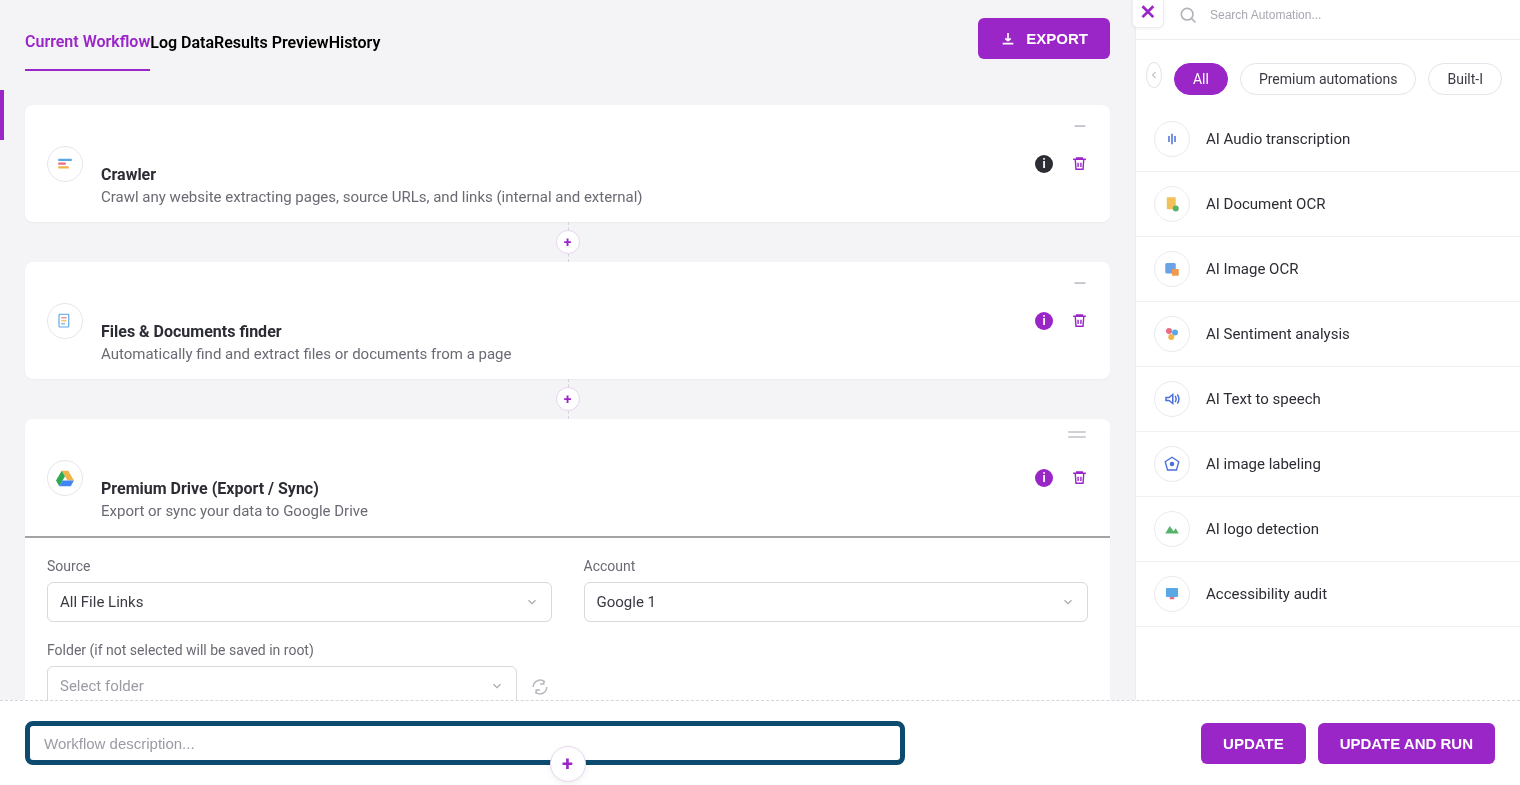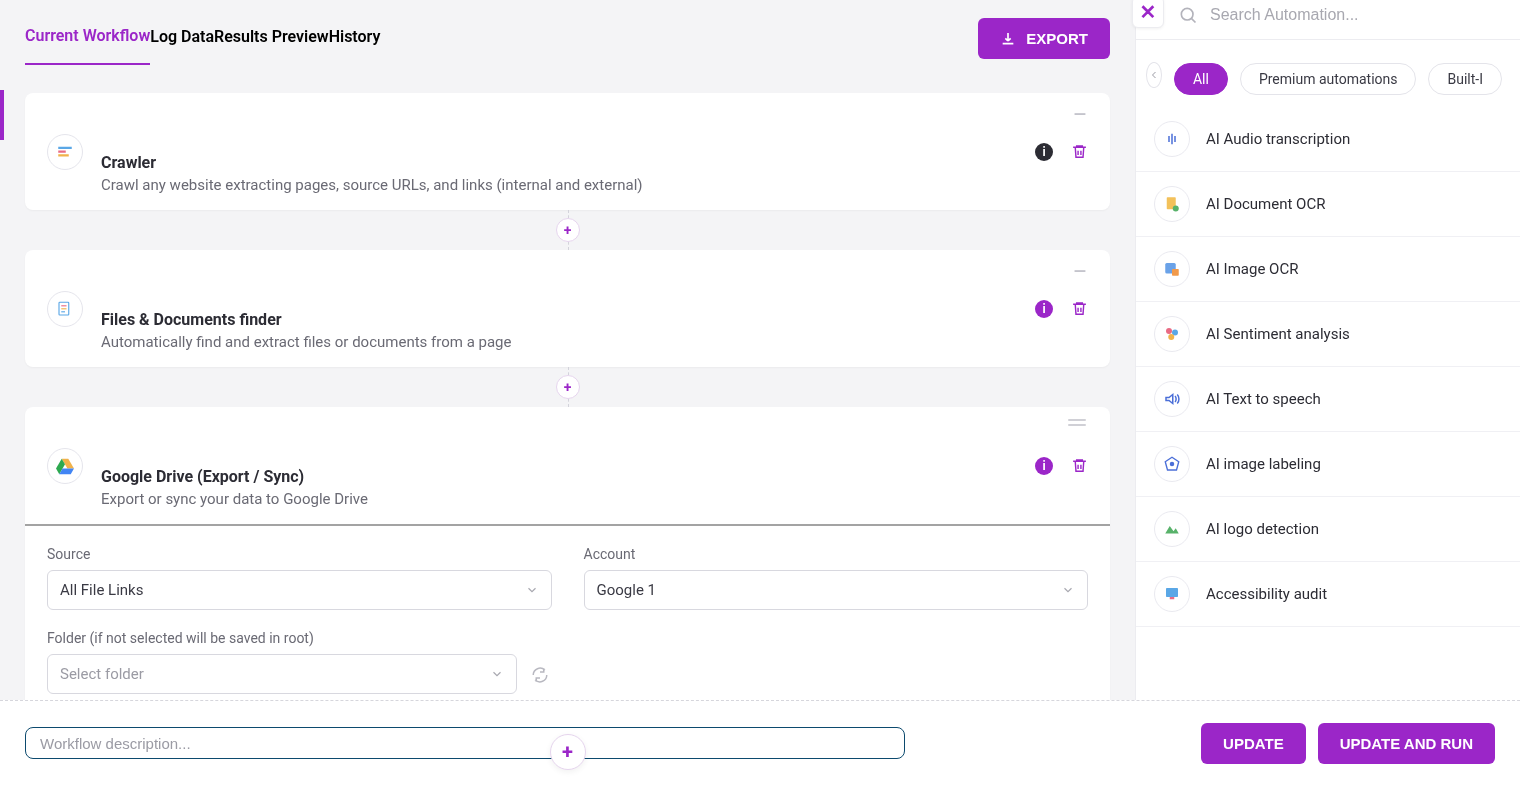--- a/index.html
+++ b/index.html
@@ -50,21 +50,21 @@
   color: #fff;
   border: none;
   border-radius: 6px;
   padding: 12px 22px;
   font-size: 15px;
   font-weight: 700;
   cursor: pointer;
   display: inline-flex;
   align-items: center;
   gap: 10px;
-  margin-bottom: 14px;
+  margin-bottom: 26px;
 }
 .workflow-body {
   padding: 20px 25px 10px 25px;
 }
 .card {
   background: #fff;
   border-radius: 8px;
   box-shadow: 0 1px 2px rgba(0,0,0,0.04);
   margin-bottom: 0;
   position: relative;
@@ -131,21 +131,21 @@
 .folder-row { display: flex; align-items: flex-end; gap: 14px; margin-top: 20px; }
 .folder-row .field { flex: 0 0 470px; }
 .spinner-icon { color: #b8b8c0; margin-bottom: 10px; }
 .bottom-bar {
   position: absolute; left: 0; bottom: 0; width: 1520px; height: 85px;
   background: #fff; border-top: 1px dashed #d6d6dc;
   display: flex; align-items: center; padding: 0 25px;
   gap: 12px;
 }
 .desc-input {
-  flex: 0 0 880px; height: 32px; border: 1px solid #0c4a6e; border-radius: 8px;
+  flex: 0 0 880px; height: 44px; border: 5px solid #0c4a6e; border-radius: 8px;
   padding: 0 14px; font-size: 15px; color: #3a3a44; background: #fff;
 }
 .desc-input::placeholder { color: #9b9ba4; }
 .spacer-grow { flex: 1; }
 .update-btn, .updaterun-btn {
   background: #9b26c8; color: #fff; border: none; border-radius: 6px;
   padding: 12px 22px; font-size: 15px; font-weight: 700; cursor: pointer;
 }
 
 .side-panel {
@@ -158,21 +158,21 @@
   border-radius: 6px; display: flex; align-items: center; justify-content: center;
   color: #9b26c8; font-size: 20px; font-weight: 700; cursor: pointer;
   box-shadow: 0 1px 3px rgba(0,0,0,0.06);
 }
 .search-row {
   padding: 0 0 10px 42px; display: flex; align-items: center; gap: 12px; height: 40px;
   border-bottom: 1px solid #ececf0;
 }
 .search-icon { color: #b3b3bb; }
 .search-input {
-  border: none; outline: none; font-size: 16px; color: #0f766e; width: 100%;
+  border: none; outline: none; font-size: 12px; color: #0f766e; width: 100%;
 }
 .search-input::placeholder { color: #a8a8b0; }
 .panel-tabs {
   display: flex; gap: 28px; padding: 18px 18px 0 18px;
 }
 .panel-tab { font-size: 16px; font-weight: 600; color: #3a3a44; padding-bottom: 14px; cursor: pointer; white-space: nowrap; }
 .panel-tab.active { color: #9b26c8; border-bottom: 2px solid #9b26c8; }
 .filter-row { display: flex; gap: 12px; align-items: center; padding: 14px 18px 8px 10px; }
 .nav-arrow {
   width: 26px; height: 26px; border: 1px solid #e4e4ea; border-radius: 50%;
@@ -287,21 +287,21 @@
       </span>
       <div class="card-header">
         <div class="card-icon">
           <svg width="20" height="18" viewBox="0 0 24 22">
               <polygon points="8,2 16,2 23,14 15,14" fill="#f1b24a"></polygon>
               <polygon points="8,2 1,14 5,21 12,9" fill="#2da94f"></polygon>
               <polygon points="23,14 19,21 5,21 9,14" fill="#4285f4"></polygon>
             </svg>
         </div>
         <div class="card-titles">
-          <div class="card-title">Google Drive (Export / Sync)</div>
+          <div class="card-title">Premium Drive (Export / Sync)</div>
           <div class="card-desc">Export or sync your data to Google Drive</div>
         </div>
         <div class="card-actions">
           <span class="info-btn">i</span>
           <span class="trash-btn">
             <svg width="17" height="17" viewBox="0 0 24 24" fill="none" stroke="currentColor" stroke-width="2">
                 <path d="M3 6h18M8 6V4h8v2M6 6l1 14h10l1-14M10 11v6M14 11v6"></path>
               </svg>
           </span>
         </div>

